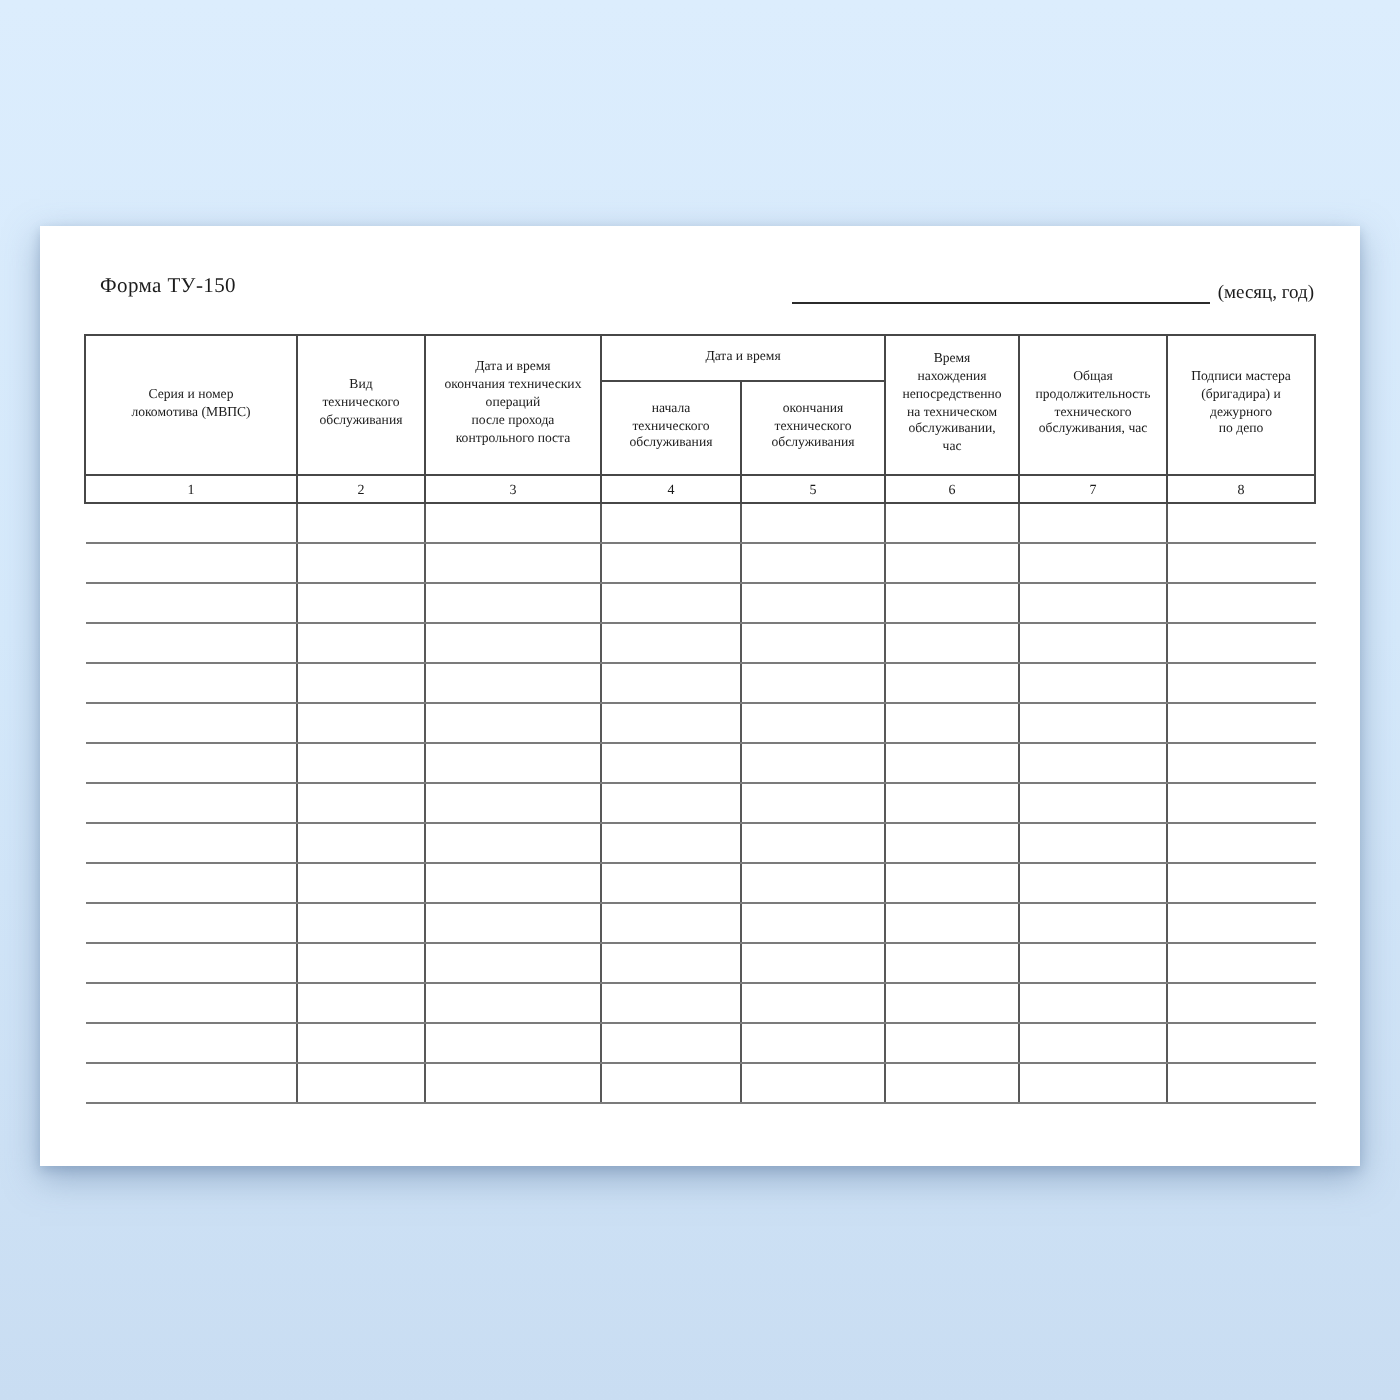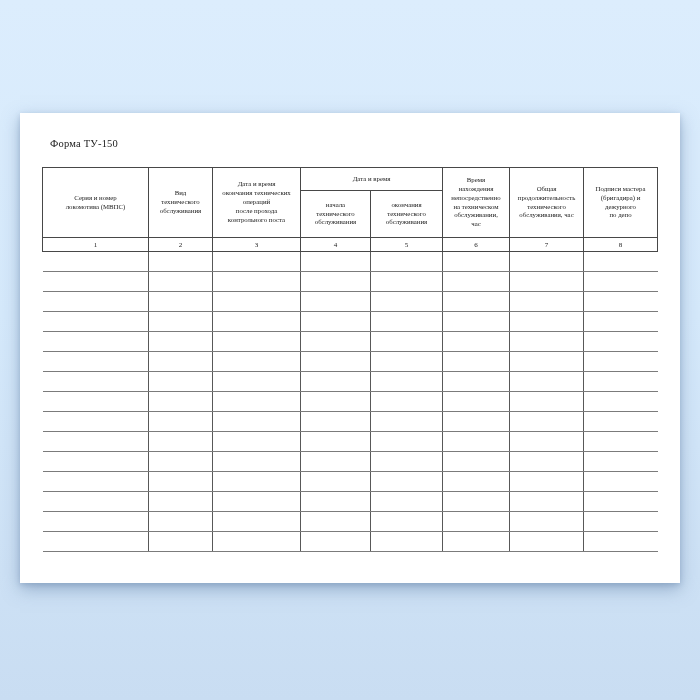--- a/index.html
+++ b/index.html
@@ -46,20 +46,23 @@
   tbody.grid td { border-bottom: 1px solid #7b7b7b; }
   tbody.grid td:not(:first-child) { border-left: 1px solid #585858; }
 </style>
 </head>
 <body>
 
 <div class="page">
 
   <div class="form-label">Форма ТУ-150</div>
 
+  <div class="period">
+    <span class="fill-line"></span><span>(месяц, год)</span>
+  </div>
 
   <table class="form">
     <colgroup>
       <col style="width:106px">
         <col style="width:64px">
         <col style="width:88px">
       <col style="width:70px">
         <col style="width:72px">
         <col style="width:67px">
       <col style="width:74px">

